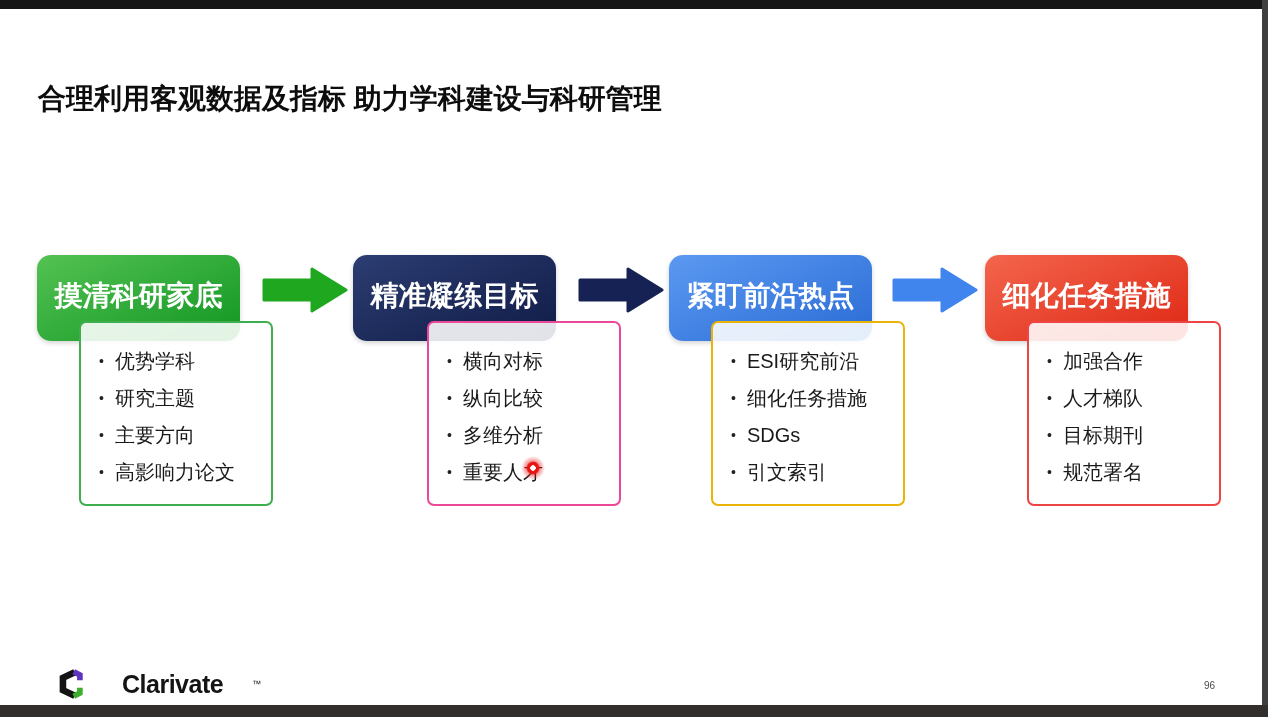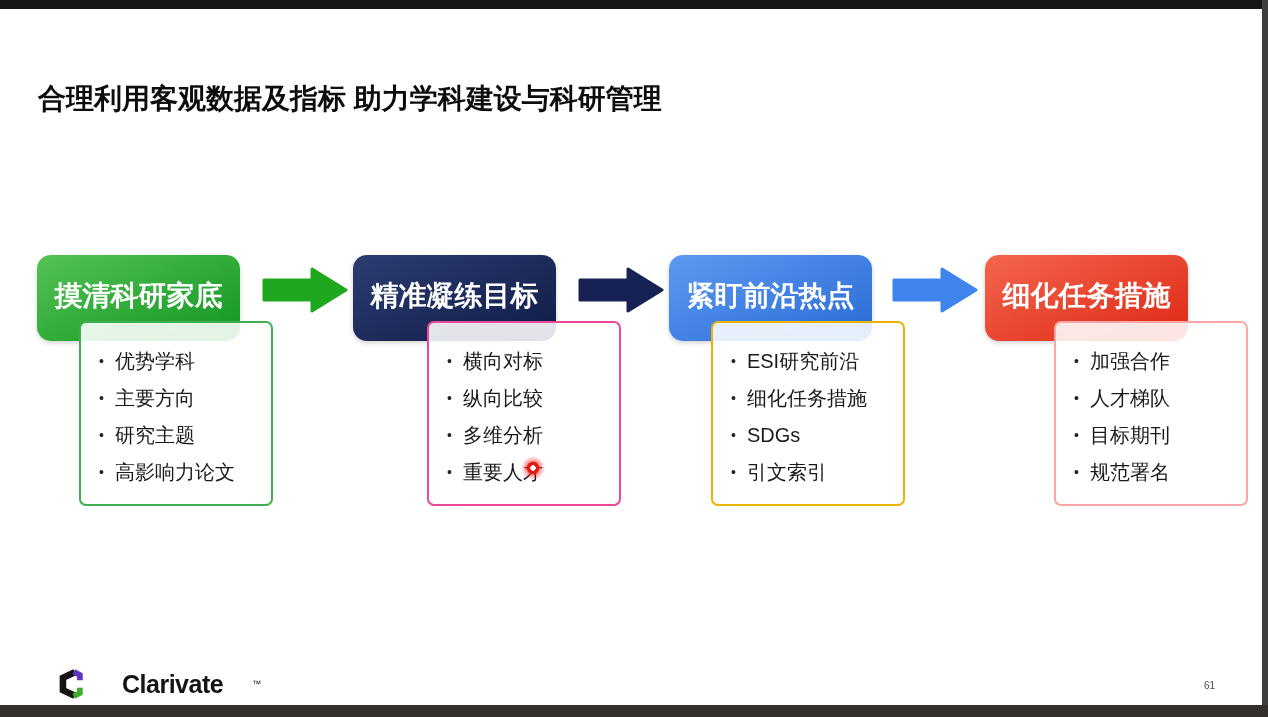--- a/index.html
+++ b/index.html
@@ -22,21 +22,21 @@
   .hdr.c2{left:353px;background:linear-gradient(155deg,#2c3d72 0%,#131f4b 90%);}
   .hdr.c3{left:669px;background:linear-gradient(155deg,#5b99f1 0%,#2f70d8 90%);}
   .hdr.c4{left:985px;background:linear-gradient(155deg,#f4654d 0%,#e02e1a 90%);}
 
   
   .panel{position:absolute;top:321px;width:194px;height:185px;border-radius:7px;z-index:2;
          background:rgba(255,255,255,0.88);box-sizing:border-box;}
   .panel.b1{left:79px;border:2px solid #3fae4e;}
   .panel.b2{left:395px;border:2px solid #ec4899;margin-left:32px;}
   .panel.b3{left:711px;border:2px solid #eab308;}
-  .panel.b4{left:1027px;border:2px solid #fca5a5;margin-left:27px;}
+  .panel.b4{left:1027px;border:2px solid #ef4444;}
   .panel ul{list-style:none;margin:0;padding:20px 6px 0 18px;}
   .panel li{font-size:20px;line-height:37px;color:#1a1a1a;white-space:nowrap;}
   .blt{font-size:14px;margin-right:11px;color:#222;vertical-align:2px;}
 
   
   .arrow{position:absolute;top:266px;width:86px;height:48px;}
   .arrow.a1{left:262px;}
   .arrow.a2{left:578px;}
   .arrow.a3{left:892px;}
 
@@ -57,22 +57,22 @@
 <div class="screen">
 
   <h1 class="slide-title">合理利用客观数据及指标 助力学科建设与科研管理</h1>
 
   <div class="hdr c1">
     <span>摸清科研家底</span>
   </div>
   <div class="panel b1">
     <ul>
       <li><span class="blt">•</span><span>优势学科</span></li>
+      <li><span class="blt">•</span><span>研究主题</span></li>
       <li><span class="blt">•</span><span>主要方向</span></li>
-      <li><span class="blt">•</span><span>研究主题</span></li>
       <li><span class="blt">•</span><span>高影响力论文</span></li>
     </ul>
   </div>
 
   <svg class="arrow a1" viewBox="0 0 86 48">
     <polygon points="2,14 50,14 50,3 84,24 50,45 50,34 2,34" fill="#1fa81f" stroke="#1fa81f" stroke-width="3" stroke-linejoin="round"></polygon>
   </svg>
 
   <div class="hdr c2">
     <span>精准凝练目标</span>
@@ -123,18 +123,18 @@
   <div class="brand">
     <svg class="brand-mark" viewBox="0 0 34 34">
       <polyline points="22,4.5 9.5,10.5 9.5,23.5 22,29.5" fill="none" stroke="#141414" stroke-width="7"></polyline>
       <polyline points="21,4 27.5,7.5 27.5,13" fill="none" stroke="#5e33bf" stroke-width="6"></polyline>
       <polyline points="21,30 27.5,26.5 27.5,21" fill="none" stroke="#3dae2b" stroke-width="6"></polyline>
     </svg>
     <span class="brand-name">Clarivate</span>
       <span class="brand-tm">™</span>
   </div>
 
-  <div class="page-num">61</div>
+  <div class="page-num">96</div>
 
   <div class="edge-top"></div>
   <div class="edge-right"></div>
   <div class="edge-bottom"></div>
 </div>
 
 </body></html>

